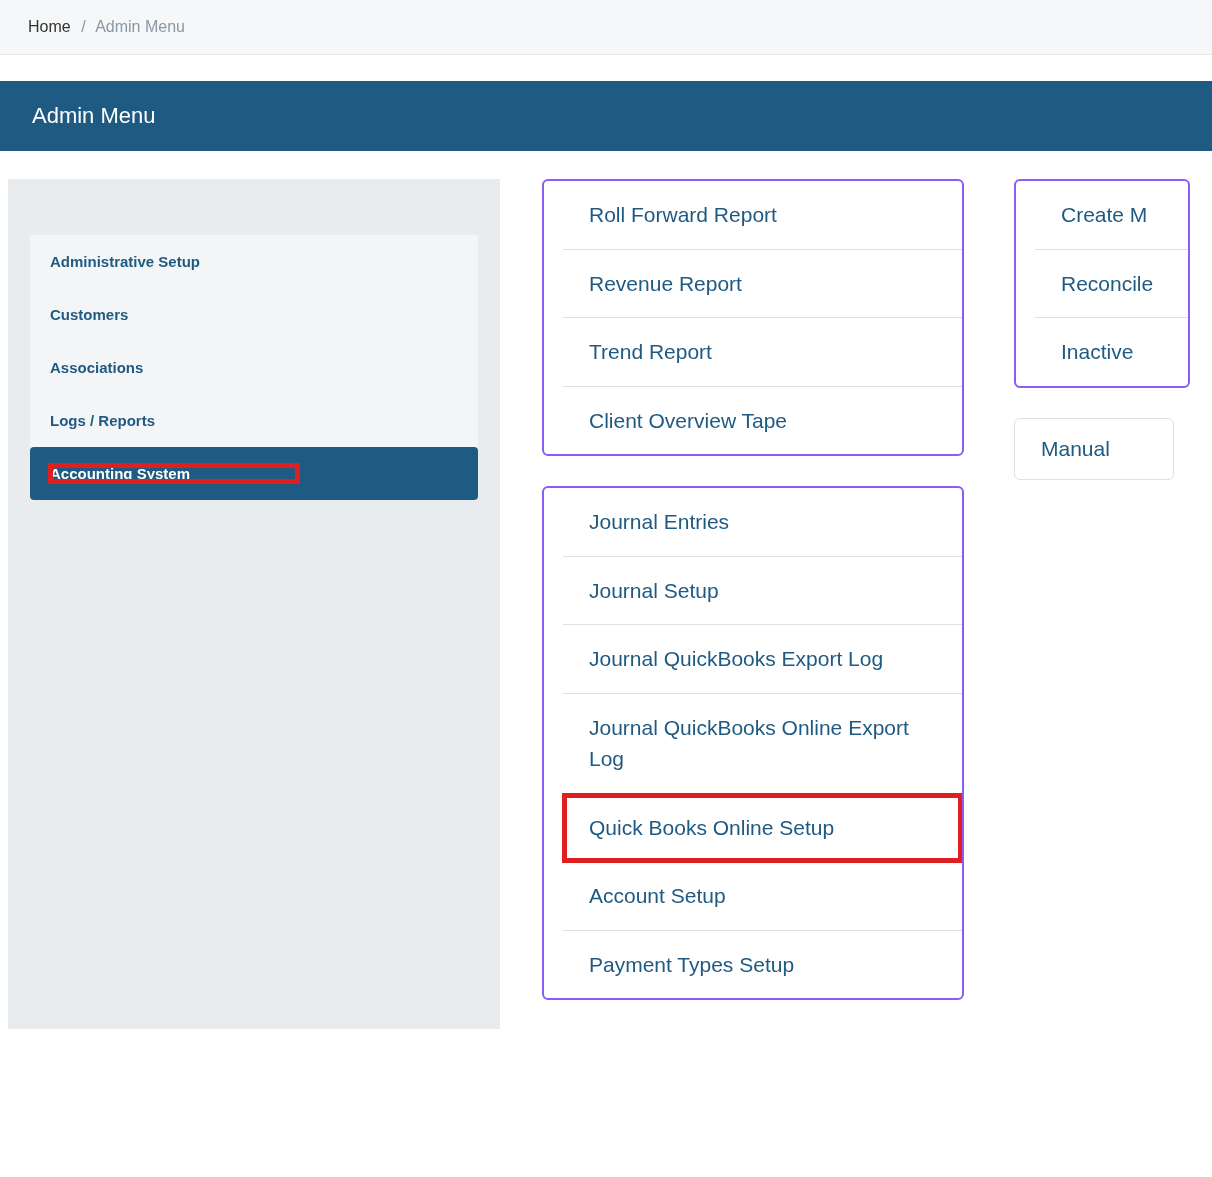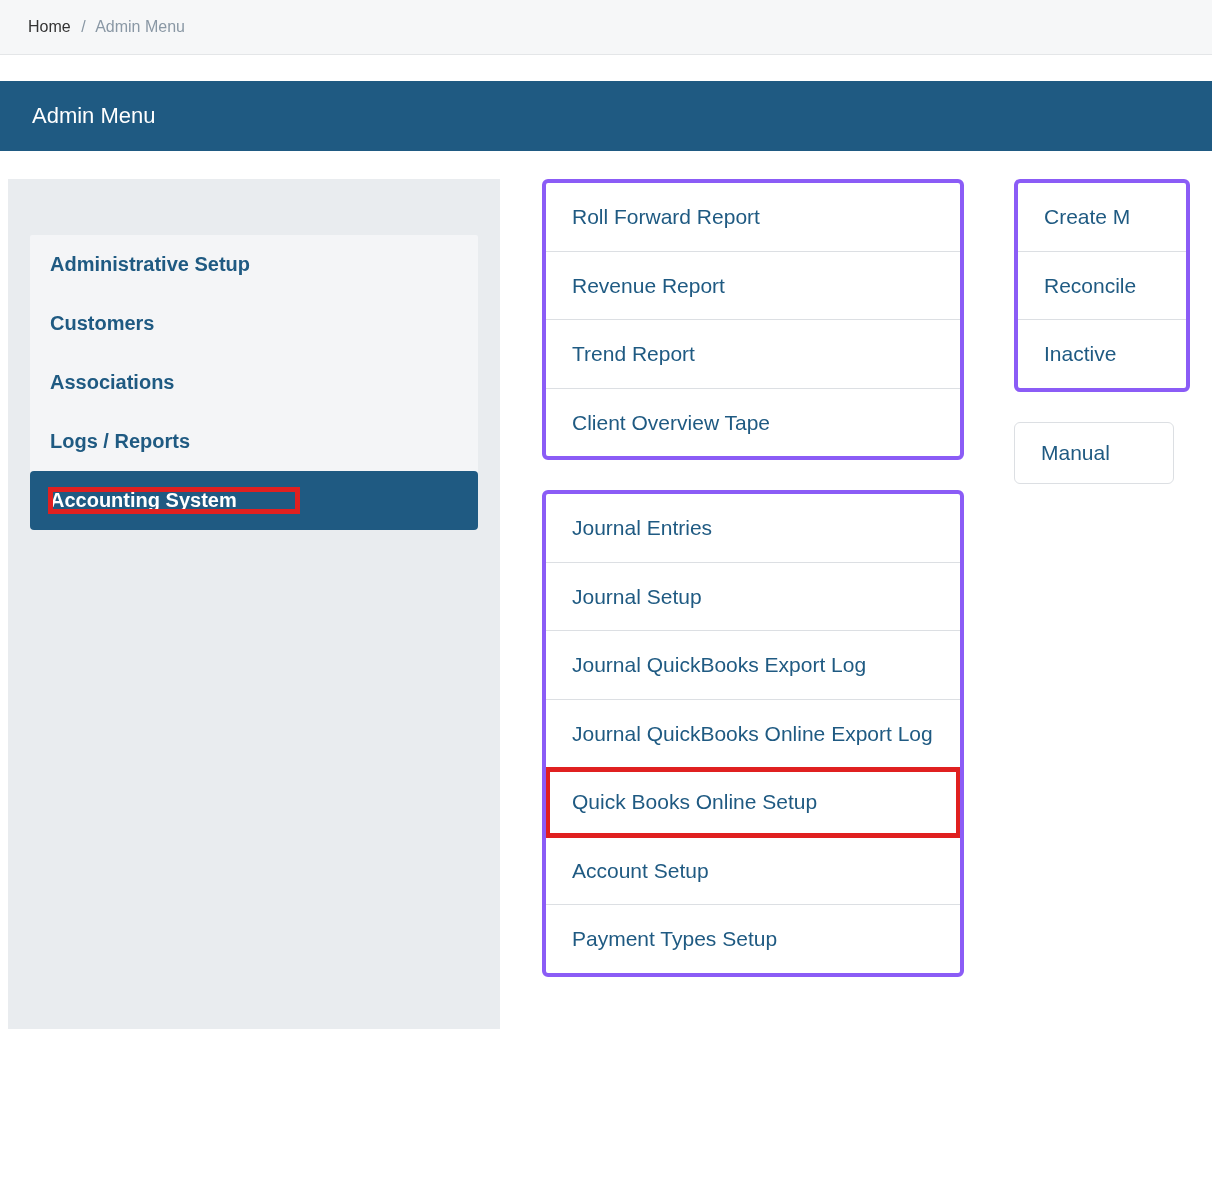--- a/index.html
+++ b/index.html
@@ -51,21 +51,21 @@
     width: 492px;
     min-height: 850px;
     padding: 56px 22px 22px 22px;
   }
   .sidebar-list {
     background: #f4f5f7;
     border-radius: 2px;
   }
   .sidebar-item {
     padding: 18px 20px;
-    font-size: 20px;
+    font-size: 15px;
     font-weight: 600;
     color: #1f5a82;
     cursor: pointer;
   }
   .sidebar-item.active {
     background: #1f5a82;
     color: #fff;
     border-radius: 4px;
   }
   .sidebar-highlight {
@@ -84,23 +84,24 @@
     display: flex;
     gap: 50px;
   }
   .list-col {
     display: flex;
     flex-direction: column;
     gap: 30px;
   }
   .card-list {
     width: 422px;
-    border: 4px solid #8b5cf6;
+    border: 2px solid #8b5cf6;
     border-radius: 6px;
     overflow: hidden;
+    padding-left: 19px;
   }
   .card-list.right {
     width: 176px; 
   }
   .card-item {
     padding: 18px 26px;
     font-size: 21px;
     color: #1f5a82;
     border-bottom: 1px solid #dcdfe3;
     cursor: pointer;

